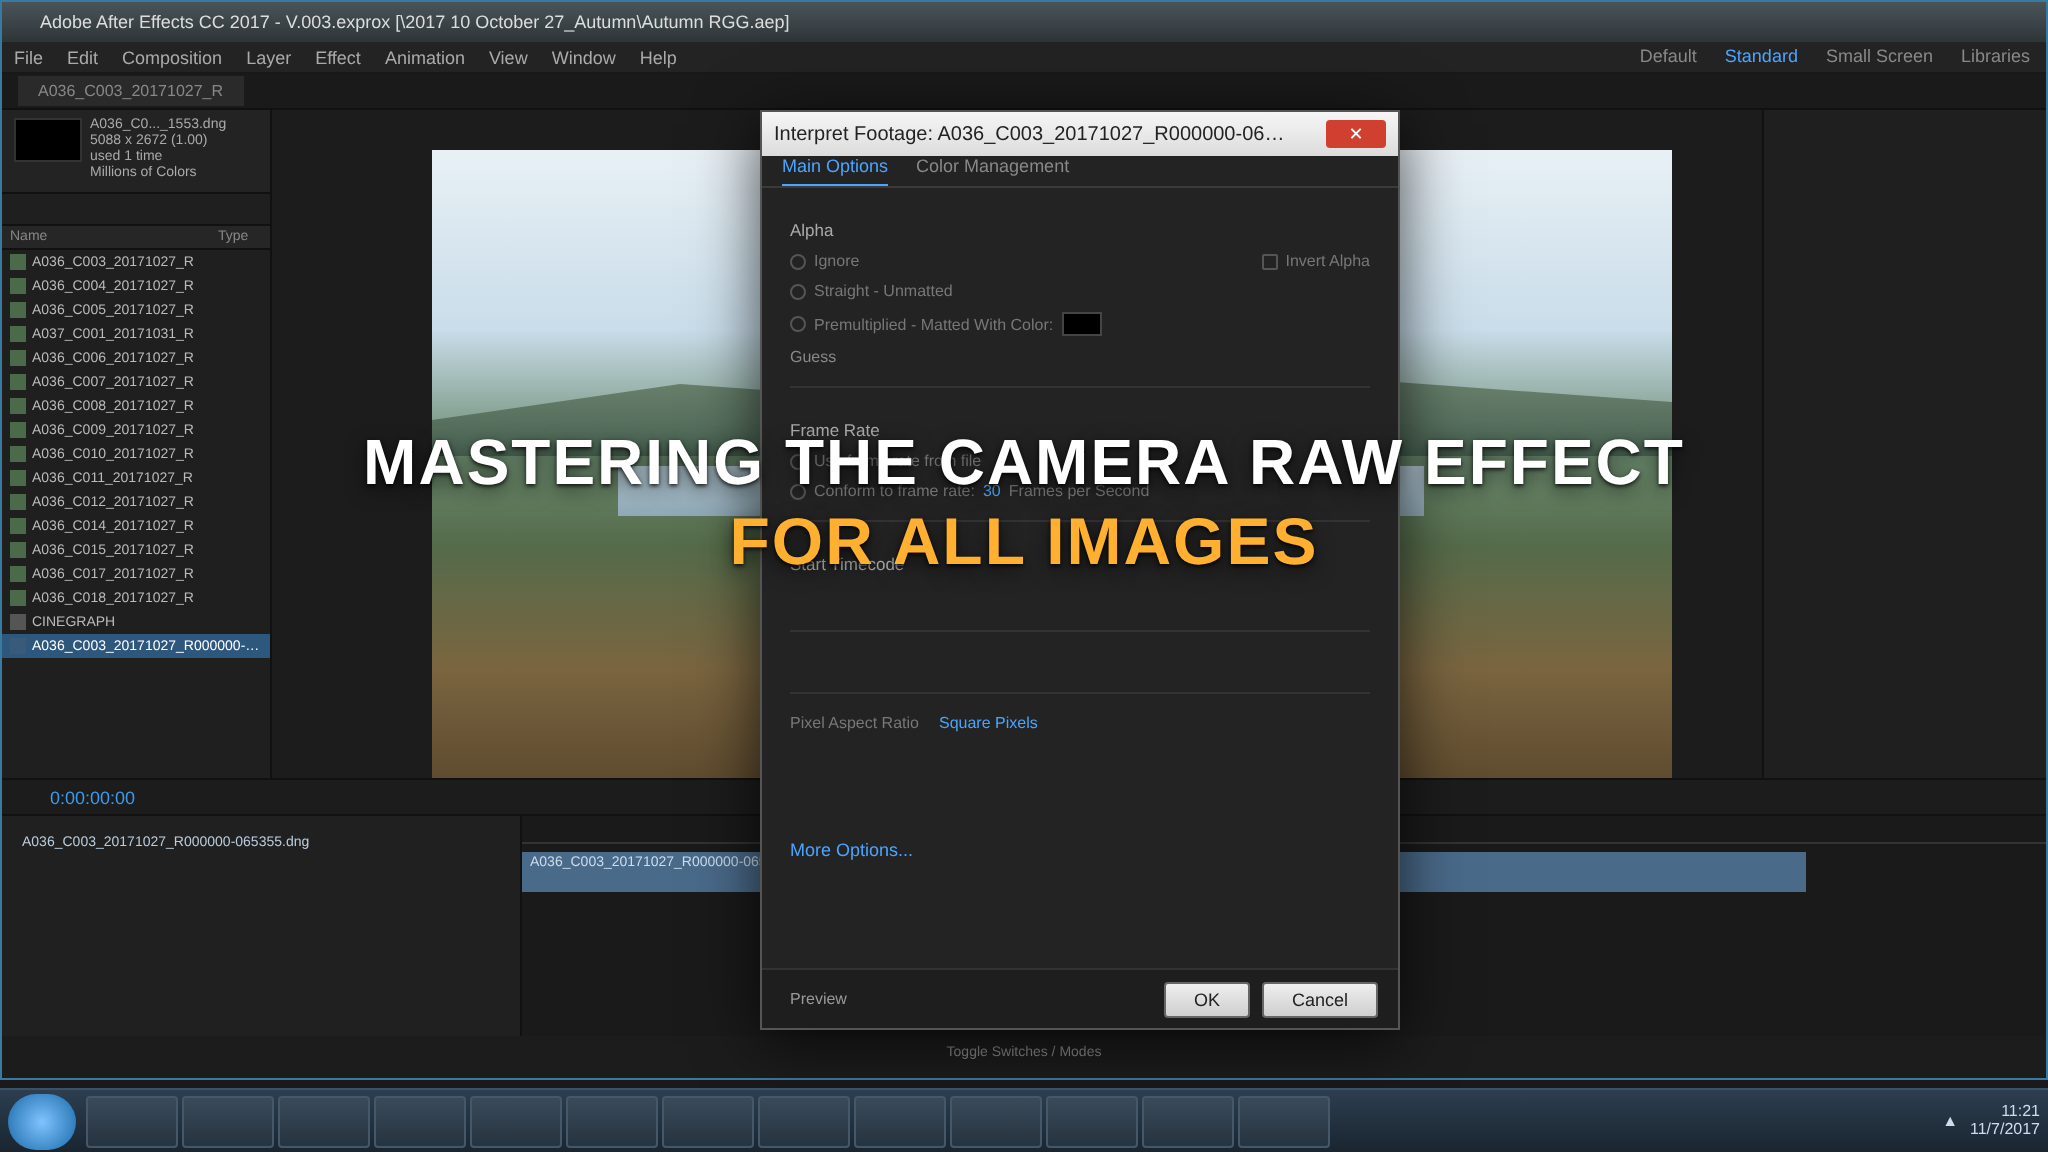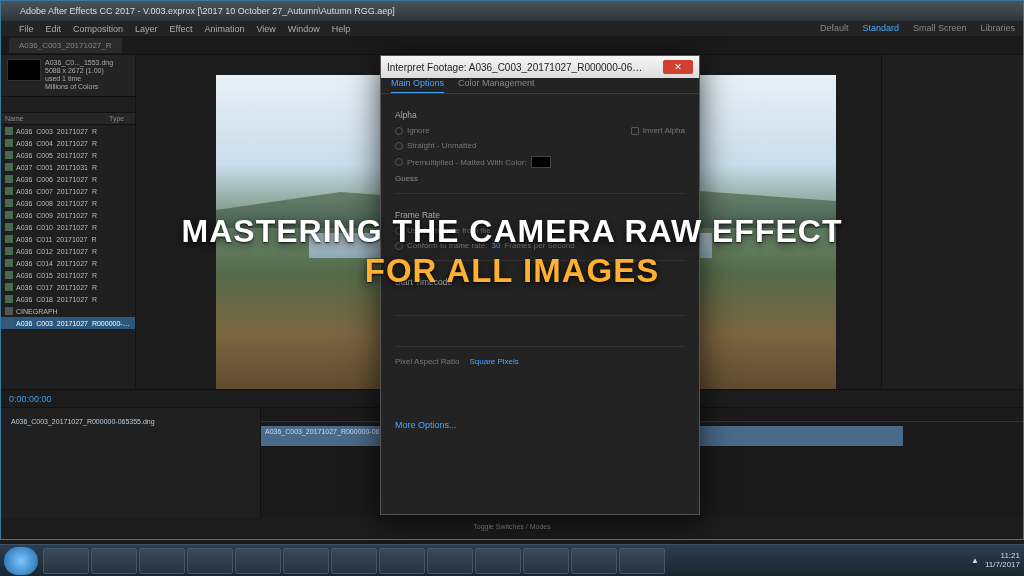--- a/index.html
+++ b/index.html
@@ -1,20 +1,20 @@
 <!DOCTYPE html>
 <html><head>
 <meta charset="utf-8">
 <style>
 *{margin:0;padding:0;box-sizing:border-box;font-family:"Segoe UI",Arial,sans-serif;user-select:none}
 html,body{width:1024px;height:576px;overflow:hidden;background:#000}
 .desktop{width:100%;height:100%;position:relative;background:#1a1a1a}
 .window-frame{position:absolute;top:0;left:0;right:0;height:540px;background:#232323;border:1px solid #3a7aa0}
 .titlebar{height:20px;background:linear-gradient(#4a5458,#2e3539);display:flex;align-items:center;padding:0 19px;color:#ddd;font-size:9px}
-.menubar{height:16px;background:#232323;display:flex;align-items:center;padding:0 18px;color:#aaa;font-size:9px;gap:12px;border-bottom:1px solid #181818}
+.menubar{height:16px;background:#232323;display:flex;align-items:center;padding:0 6px;color:#aaa;font-size:9px;gap:12px;border-bottom:1px solid #181818}
 .menubar span{cursor:default}
 .workspace-row{position:absolute;right:8px;top:22px;display:flex;gap:14px;font-size:9px;color:#888}
 .workspace-row .active{color:#4aa5ff}
 .top-tabs{height:18px;background:#1a1a1a;border-bottom:1px solid #111;display:flex;align-items:center;padding-left:8px;color:#888;font-size:8px;gap:4px}
 .top-tabs .tab{padding:3px 10px;background:#2a2a2a}
 .body{display:flex;height:calc(100% - 54px)}
 .left-col{width:135px;display:flex;flex-direction:column;background:#1f1f1f;border-right:1px solid #111}
 .proj-head{height:42px;background:#232323;padding:4px 6px;color:#aaa;font-size:7px;border-bottom:1px solid #111;display:flex;flex-direction:column;gap:1px}
 .proj-head .thumb{width:34px;height:22px;background:#000;border:1px solid #333;float:left;margin-right:4px}
 .proj-search{height:16px;display:flex;border-bottom:1px solid #111}
@@ -26,21 +26,21 @@
 .proj-list .row.sel{background:#2e577e;color:#fff}
 .proj-list .ico{width:8px;height:8px;background:#4a6a4a;margin-right:3px}
 .proj-list .ico.folder{background:#555}
 .proj-list .ico.img{background:#3a5a7a}
 .center{flex:1;position:relative;background:#1c1c1c;overflow:hidden}
 .viewer{position:absolute;left:80px;top:20px;width:620px;height:360px;background:linear-gradient(180deg,#e8f0f5 0%,#c9ddea 25%,#6b8a6f 42%,#556b4a 55%,#7a6540 72%,#5e4a2e 88%,#3b3022 100%)}
 .viewer::before{content:"";position:absolute;top:30%;left:0;right:0;height:45px;background:linear-gradient(180deg,#6e8570,#4a6454);clip-path:polygon(0 60%,20% 20%,45% 45%,70% 10%,100% 40%,100% 100%,0 100%)}
 .viewer::after{content:"";position:absolute;top:44%;left:15%;width:65%;height:25px;background:linear-gradient(#b8cdd8,#8fa8b5)}
 .right-col{width:142px;background:#1f1f1f;border-left:1px solid #111;color:#888;font-size:7px;padding:4px}
 .timeline{position:absolute;left:0;right:0;bottom:0;height:150px;background:#1c1c1c;border-top:1px solid #111;z-index:1}
-.timeline-hdr{height:18px;display:flex;align-items:center;padding:0 8px;color:#3a9cef;font-size:9px;border-bottom:1px solid #111}
+.timeline-hdr{height:18px;display:flex;align-items:center;padding:0 24px;color:#3a9cef;font-size:9px;border-bottom:1px solid #111}
 .tl-body{display:flex;height:110px}
 .tl-left{width:260px;background:#202020;border-right:1px solid #111;padding:4px 8px;color:#999;font-size:7px}
 .tl-right{flex:1;background:#1a1a1a;position:relative}
 .tl-ruler{height:14px;border-bottom:1px solid #333;position:relative}
 .tl-clip{position:absolute;top:18px;left:0;right:120px;height:20px;background:#4a6a8a;color:#cde;font-size:7px;padding:2px 4px}
 .tl-footer{display:flex;justify-content:center;align-items:center;height:16px;color:#888;font-size:7px;gap:10px}
 .dialog{position:absolute;left:380px;top:55px;width:320px;height:460px;background:#232323;border:1px solid #555;box-shadow:0 6px 30px rgba(0,0,0,.7);z-index:50}
 .dlg-title{height:22px;background:linear-gradient(#f6f6f6,#dcdcdc);display:flex;align-items:center;padding:0 6px;color:#222;font-size:10px;gap:4px}
 .dlg-title .spacer{flex:1}
 .dlg-close{width:30px;height:14px;background:#d04030;color:#fff;font-size:9px;text-align:center;border-radius:2px;display:flex;align-items:center;justify-content:center}
@@ -271,20 +271,28 @@
       <hr class="dlg-sep">
       <div style="height:10px"></div>
       <hr class="dlg-sep">
       <div class="opt">
         <span>Pixel Aspect Ratio</span>
         <span style="color:#4aa5ff;margin-left:6px">Square Pixels</span>
       </div>
       <div style="height:40px"></div>
       <span class="btn link">More Options...</span>
     </div>
+    <div class="dlg-footer">
+      <div class="preview">
+        <span class="chk" style="background:#555"></span>
+        <span>Preview</span>
+      </div>
+      <button class="btn">OK</button>
+      <button class="btn">Cancel</button>
+    </div>
   </div>
 
   <div class="overlay-text">
     <div class="l1">MASTERING THE CAMERA RAW EFFECT</div>
     <div class="l2">FOR ALL IMAGES</div>
   </div>
   <div class="watermark">Shun Digital</div>
 
   <div class="taskbar">
     <div class="start-orb"></div>

